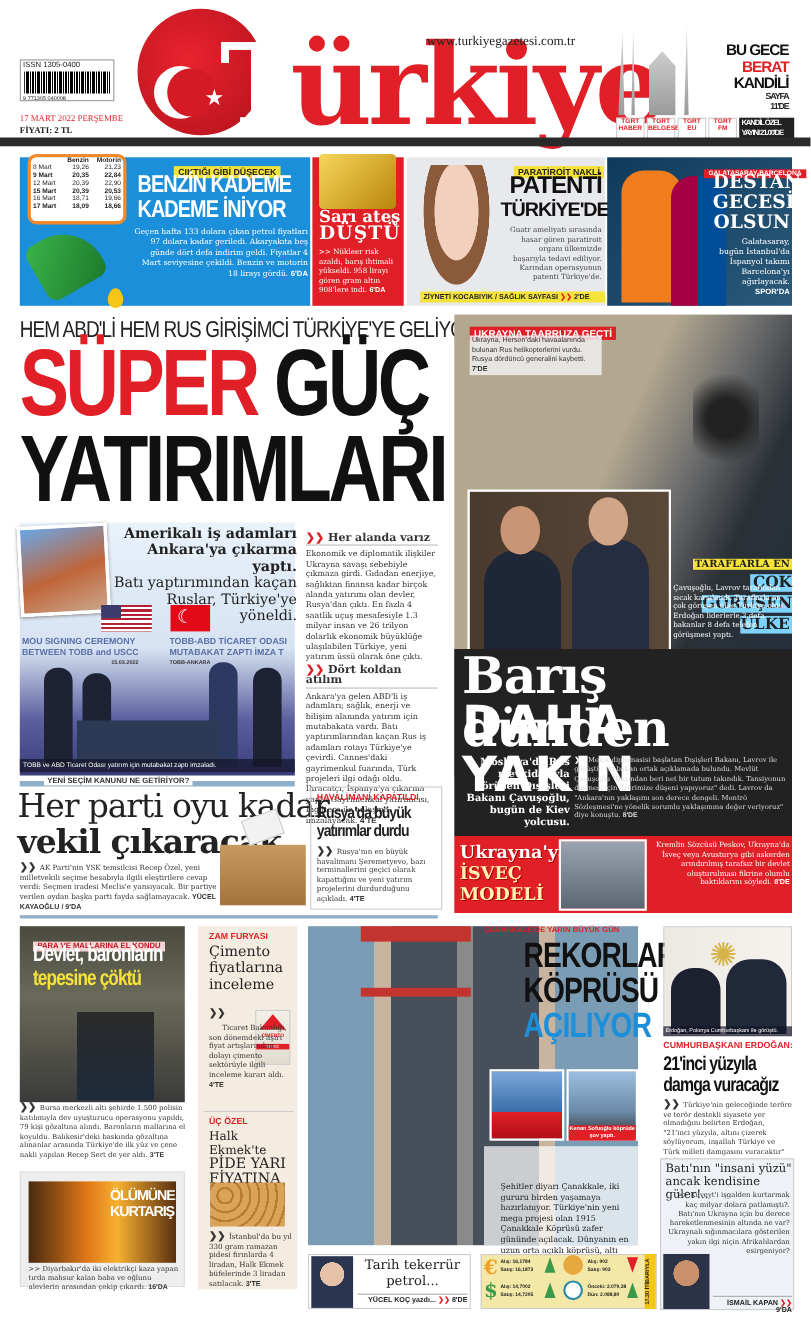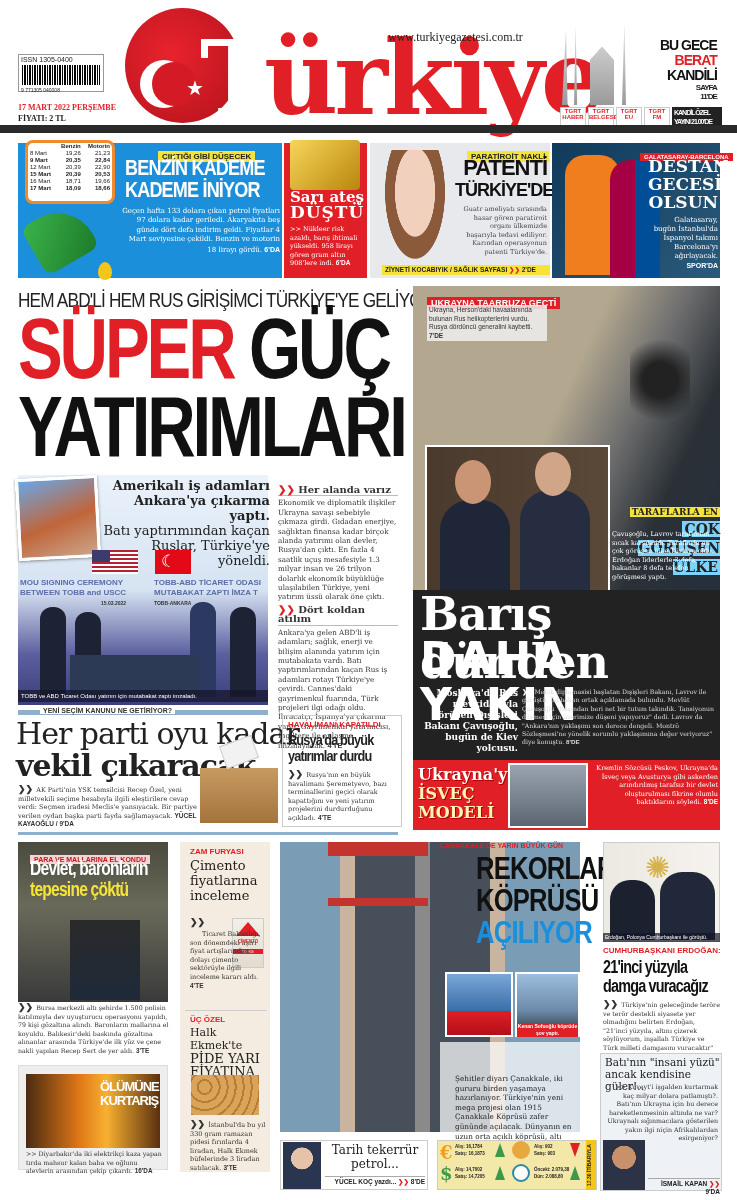--- a/index.html
+++ b/index.html
@@ -11,21 +11,21 @@
 .ref{font-family:"Liberation Sans",sans-serif;font-weight:bold}
 
 .logo-circle{left:125px;top:8px;width:115px;height:115px;border-radius:50%;background:radial-gradient(circle at 40% 40%,#e8232e,#b3121b)}
 .crescent{left:140px;top:60px;width:48px;height:48px;border-radius:50%;background:#fff}
 .crescent-cut{left:152px;top:62px;width:44px;height:44px;border-radius:50%;background:#d41a24}
 .logo-text{left:200px;top:28px;font-size:102px;color:#e01f26;font-family:"DejaVu Serif",serif;font-weight:bold;letter-spacing:-4px;line-height:100px}
 .url{left:388px;top:30px;font-size:12px;font-family:"Liberation Serif",serif;font-weight:normal;color:#222}
 .issn{left:18px;top:54px;width:86px;height:38px;border:1px solid #999;background:#fff}
 .issn .t{font-size:7px;font-family:"Liberation Sans",sans-serif;padding:1px 2px}
 .barcode{height:20px;margin:1px 3px;background:repeating-linear-gradient(90deg,#000 0 1px,#fff 1px 2px,#000 2px 4px,#fff 4px 5px)}
-.date{left:18px;top:103px;font-size:8px;color:#e01f26;font-weight:bold;font-family:"Liberation Serif",serif}
+.date{left:18px;top:103px;font-size:8px;color:#e01f26;font-weight:normal;font-family:"Liberation Serif",serif}
 .price{left:18px;top:114px;font-size:8px;font-weight:bold;font-family:"Liberation Serif",serif}
 .mastbar{left:0;top:125px;width:737px;height:8px;background:#2a2a2a}
 .mosque{left:562px;top:15px;width:80px;height:90px;background:linear-gradient(#e8e8e8,#9a9a9a);clip-path:polygon(0 100%,5% 15%,7% 100%,15% 100%,17% 10%,19% 100%,35% 100%,35% 50%,50% 35%,65% 50%,65% 100%,75% 100%,78% 8%,80% 100%,100% 100%)}
 .kandil{left:660px;top:38px;text-align:right;font-size:14px;line-height:15px}
 .tgrt{top:107px;width:26px;height:20px;background:#fff;border:1px solid #ccc;font-size:6px;text-align:center;font-family:"Liberation Sans",sans-serif;font-weight:bold;color:#e01f26}
 
 .teaser-blue{left:18px;top:143px;width:264px;height:135px;background:#1b8fd9}
 .fueltable{left:25px;top:140px;width:90px;height:64px;background:#fff;border:3px solid #f08a2e;border-radius:8px;font-size:6px;font-family:"Liberation Sans",sans-serif}
 .fueltable table{width:100%;border-collapse:collapse}
 .fueltable td,.fueltable th{padding:0 2px;line-height:7px;text-align:right}

